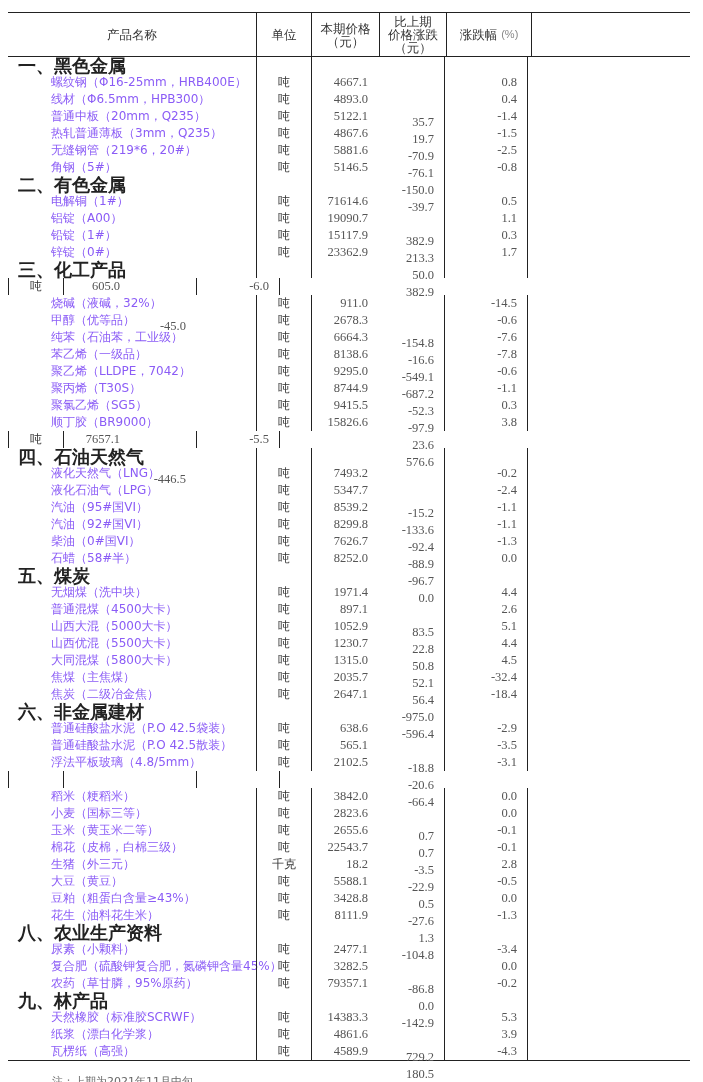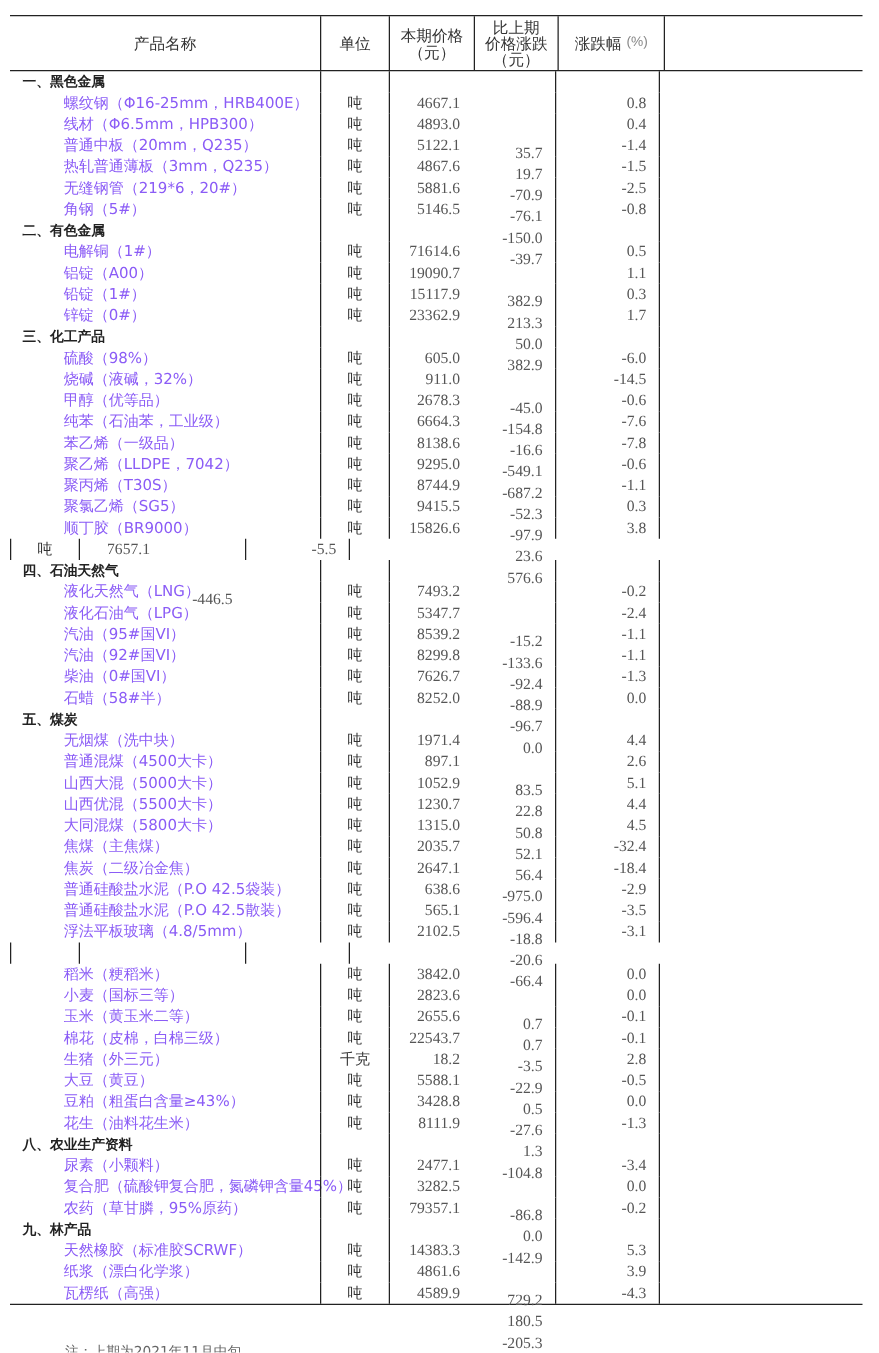--- a/index.html
+++ b/index.html
@@ -14,21 +14,21 @@
   .c3 { width: 67px; border-left: 1.3px solid #222; }
   .c4 { width: 66px; border-left: 1.3px solid #222; }
   .c5 { width: 84px; border-left: 1.3px solid #222; border-right: 1.3px solid #222; }
   .hdr .c1 { width: 248px; }
   .pct { color: #888; font-family: "Liberation Sans", sans-serif; font-size: 11px; }
   .body { border-bottom: 1.3px solid #222; }
   .row { display: flex; height: 17px; }
   .row > div { font-size: 12.5px; line-height: 17px; white-space: nowrap; overflow: visible; }
   .row .c1 { padding-left: 10px; box-sizing: border-box; font-family: "DejaVu Sans", sans-serif; font-size: 12px; color: #8b5cf6; }
   .row.item .c1 { padding-left: 43px; }
-  .row.sect .c1 { font-weight: bold; color: #222; font-size: 11px; }
+  .row.sect .c1 { font-weight: bold; color: #222; font-size: 18px; }
   .row .c2 { text-align: center; font-family: "DejaVu Sans", sans-serif; font-size: 12px; color: #333; }
   .row .c3, .row .c4, .row .c5 { text-align: right; box-sizing: border-box; color: #555; }
   .row .c3 { padding-right: 10px; }
   .row .c4 { padding-right: 10px; margin-top: 40px; }
   .row .c5 { padding-right: 10px; }
   .note { position: absolute; left: 52px; top: 1057px; font-family: "DejaVu Sans", sans-serif;
           font-size: 11px; color: #666; margin-top: 17px; }
 </style>
 </head>
 <body>
@@ -133,21 +133,20 @@
       <div class="c5">1.7</div>
       </div>
       <div class="row sect">
         <div class="c1">三、化工产品</div>
     <div class="c2"></div>
     <div class="c3"></div>
     <div class="c4"></div>
     <div class="c5"></div>
       </div>
       <div class="row item">
-        <div class="c1">硫酸（98%）</div>
       <div class="c2">吨</div>
       <div class="c3">605.0</div>
       <div class="c4">-45.0</div>
       <div class="c5">-6.0</div>
       </div>
       <div class="row item">
         <div class="c1">烧碱（液碱，32%）</div>
       <div class="c2">吨</div>
       <div class="c3">911.0</div>
       <div class="c4">-154.8</div>
@@ -305,20 +304,27 @@
       <div class="c3">2035.7</div>
       <div class="c4">-975.0</div>
       <div class="c5">-32.4</div>
       </div>
       <div class="row item">
         <div class="c1">焦炭（二级冶金焦）</div>
       <div class="c2">吨</div>
       <div class="c3">2647.1</div>
       <div class="c4">-596.4</div>
       <div class="c5">-18.4</div>
+      </div>
+      <div class="row sect">
+        <div class="c1">六、非金属建材</div>
+    <div class="c2"></div>
+    <div class="c3"></div>
+    <div class="c4"></div>
+    <div class="c5"></div>
       </div>
       <div class="row item">
         <div class="c1">普通硅酸盐水泥（P.O 42.5袋装）</div>
       <div class="c2">吨</div>
       <div class="c3">638.6</div>
       <div class="c4">-18.8</div>
       <div class="c5">-2.9</div>
       </div>
       <div class="row item">
         <div class="c1">普通硅酸盐水泥（P.O 42.5散装）</div>

